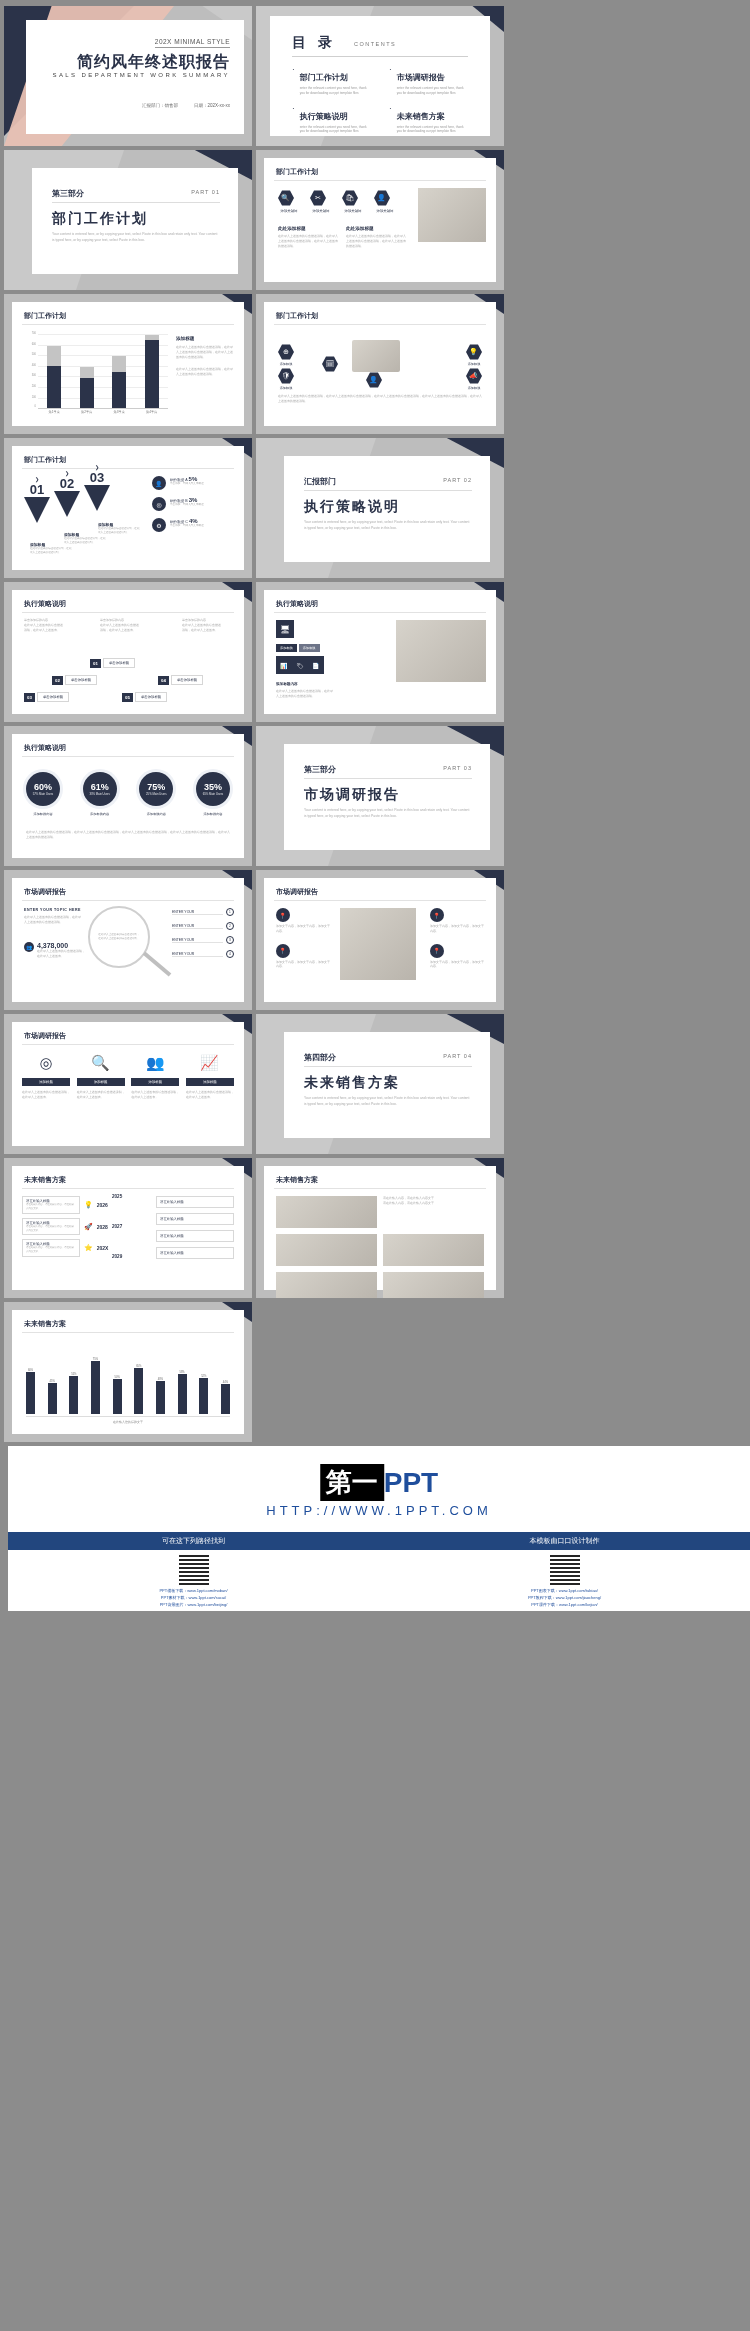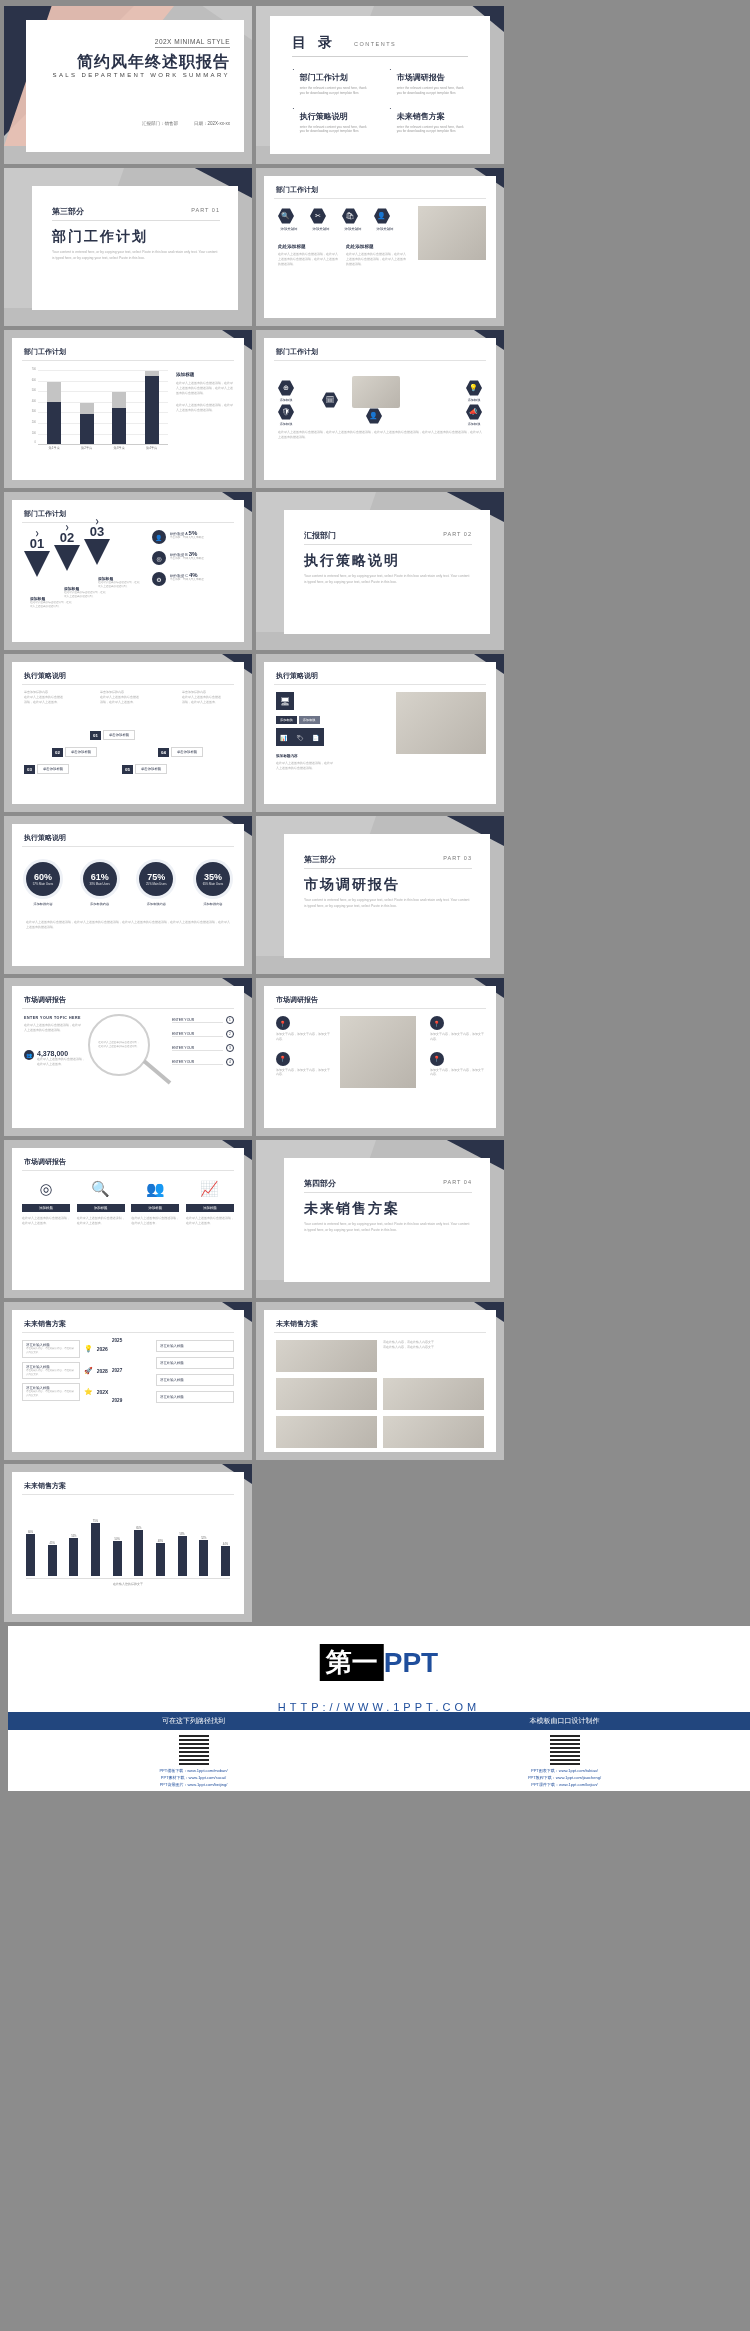--- a/index.html
+++ b/index.html
@@ -5,21 +5,21 @@
   * { box-sizing: border-box; margin: 0; padding: 0; }
   body {
     width: 750px; height: 2331px;
     background: #8c8c8c;
     font-family: "Liberation Sans", "DejaVu Sans", sans-serif;
     overflow: hidden;
   }
   .deck { width: 750px; padding: 6px 4px 0 4px; }
   .row { display: flex; gap: 4px; margin-bottom: 4px; }
   .slide {
-    width: 248px; height: 158px;
+    width: 248px; height: 140px;
     position: relative; overflow: hidden;
     background: #bdbdbd; flex: 0 0 248px;
   }
   
   .navy { background: #2b3349; position: absolute; }
   .peach { background: #e7c0b3; position: absolute; }
   .gray  { background: #c9c9c9; position: absolute; }
   .card {
     position: absolute; background: #ffffff;
   }
@@ -97,21 +97,21 @@
   .tl-year { font-size:5px; font-weight:bold; color:#2b3349; width:14px;}
   .tl-box { border:1px solid #d8d8d8; padding:2px 3px; width:58px;}
   
   .fbar { width:9px; background:#2b3349; }
   
   .promo { width:742px; margin:4px 0 0 4px; background:#fff; height:165px; position:relative; overflow:hidden;}
   .promo-logo { position:absolute; left:50%; transform:translateX(-50%); top:18px; text-align:center;}
   .promo-first { display:inline-block; background:#000000; color:#fff; font-size:26px; font-weight:bold;
                  padding:1px 6px; vertical-align:middle;}
   .promo-ppt { display:inline-block; color:#1f4e9c; font-size:28px; font-weight:bold; vertical-align:middle;}
-  .promo-url { text-align:center; color:#1f4e9c; font-size:11px; letter-spacing:4px; margin-top:20px;}
+  .promo-url { text-align:center; color:#1f4e9c; font-size:13px; letter-spacing:4px; margin-top:2px;}
   .promo-bars { position:absolute; top:86px; left:0; right:0; display:flex;}
   .promo-bar { flex:1; background:#22467e; color:#fff; font-size:7px; text-align:center; padding:4px 0;}
   .promo-sub { position:absolute; top:104px; left:0; right:0; display:flex; }
   .promo-col { flex:1; font-size:4.5px; color:#333; text-align:center; line-height:1.8; padding:3px 6px;}
   .qr { width:30px; height:30px; background:
         repeating-linear-gradient(0deg,#000 0 2px,#fff 2px 4px),
         repeating-linear-gradient(90deg,#000 0 2px,transparent 2px 4px);
         margin:2px auto; opacity:.85;}
   .linkline { color:#1f4e9c; font-size:4px; }
 </style>

